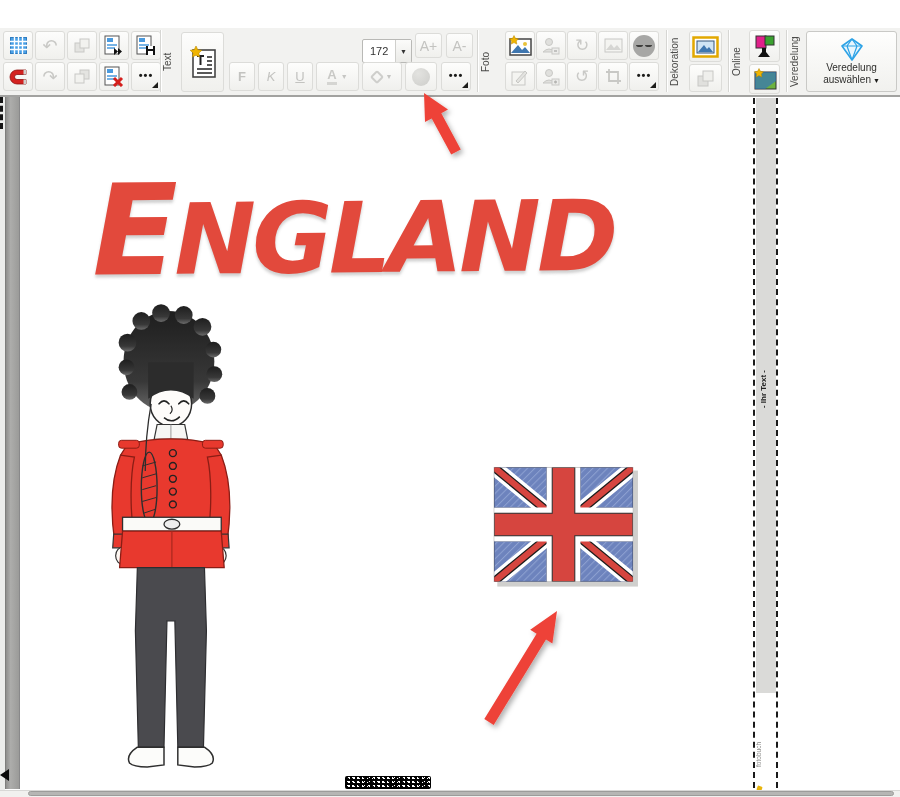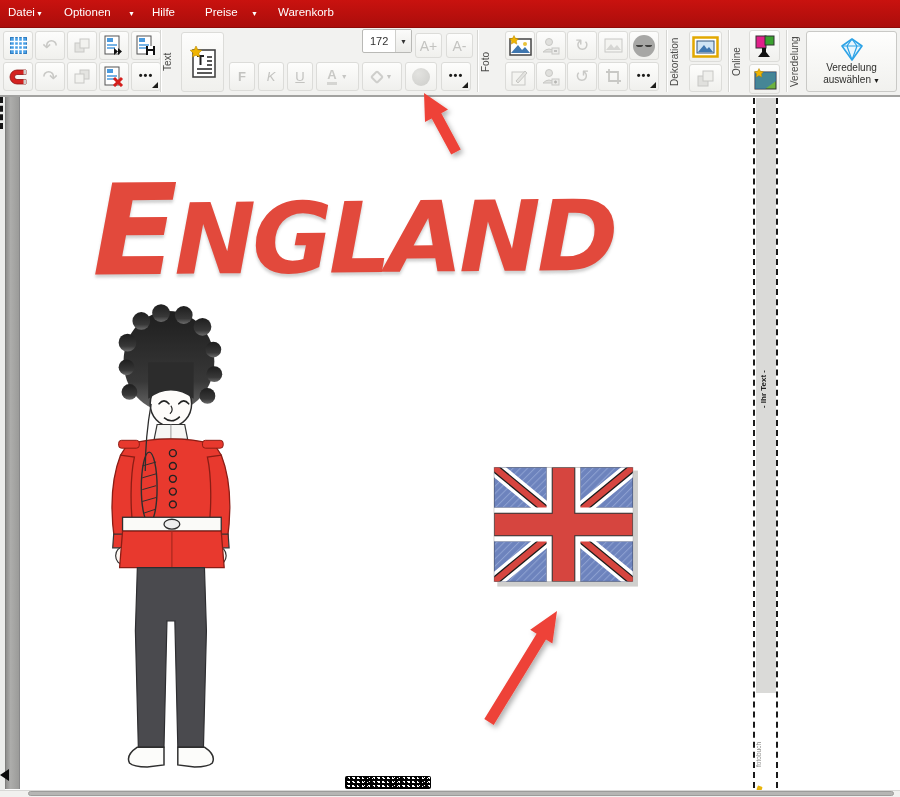--- a/index.html
+++ b/index.html
@@ -105,30 +105,20 @@
   .hscroll-thumb { position:absolute; left:28px; top:694px; width:866px; height:5px;
     background:#b6b6b4; border:1px solid #9c9c9a; border-radius:3px; }
   .overlay-svg { position:absolute; left:0; top:0; width:900px; height:797px; pointer-events:none; }
   svg { display:block; }
 </style>
 </head>
 <body>
 
 <div id="app">
 
-  <div class="menubar">
-    <span class="menu-item" style="left:8px">Datei</span>
-    <span class="menu-caret" style="left:36px">▼</span>
-    <span class="menu-item" style="left:64px">Optionen</span>
-    <span class="menu-caret" style="left:128px">▼</span>
-    <span class="menu-item" style="left:152px">Hilfe</span>
-    <span class="menu-item" style="left:205px">Preise</span>
-    <span class="menu-caret" style="left:251px">▼</span>
-    <span class="menu-item" style="left:278px">Warenkorb</span>
-  </div>
 
   <div class="toolbar">
 
     <div class="tb" style="left:3px;top:3px">
       <svg class="ic" width="17" height="17" viewBox="0 0 17 17">
         <rect x="0.5" y="0.5" width="16" height="16" fill="#4aa0e6" stroke="#2f7cc0"></rect>
         <path d="M4.5,0 V17 M8.5,0 V17 M12.5,0 V17 M0,4.5 H17 M0,8.5 H17 M0,12.5 H17" stroke="#fff" stroke-width="1.4"></path>
       </svg>
     </div>
     <div class="tb" style="left:35px;top:3px">
@@ -192,21 +182,21 @@
 
     <div class="vlabel" style="left:162px;top:5px;height:58px">Text</div>
     <div class="tb tall" style="left:181px;top:4px;width:43px">
       <svg class="ic" width="30" height="34" viewBox="0 0 30 34">
         <rect x="5" y="5" width="22" height="27" fill="#fff" stroke="#444" stroke-width="1.6"></rect>
         <path d="M9,11 h7 M12.5,11 V20" stroke="#222" stroke-width="2"></path>
         <path d="M19,12 h5 M19,16 h5 M19,20 h5 M9,24 h15 M9,28 h15" stroke="#222" stroke-width="1.5"></path>
         <path d="M8,1 l1.8,3.7 4,0.6 -2.9,2.8 0.7,4 -3.6-1.9 -3.6,1.9 0.7,-4 L2.2,5.3 l4,-0.6 Z" fill="#f0b400" stroke="#b98900" stroke-width="0.6"></path>
       </svg>
     </div>
-    <div class="combo" style="left:362px;top:1px;width:50px">
+    <div class="combo" style="left:362px;top:11px;width:50px">
       <span class="combo-text">172</span>
       <span class="combo-btn">
         <span class="caret-sm">▼</span>
       </span>
     </div>
     <div class="tb" style="left:415px;top:5px;width:27px;height:25px">
       <span class="txtbtn" style="font-size:14px">A+</span>
     </div>
     <div class="tb" style="left:446px;top:5px;width:27px;height:25px">
       <span class="txtbtn" style="font-size:14px">A-</span>

